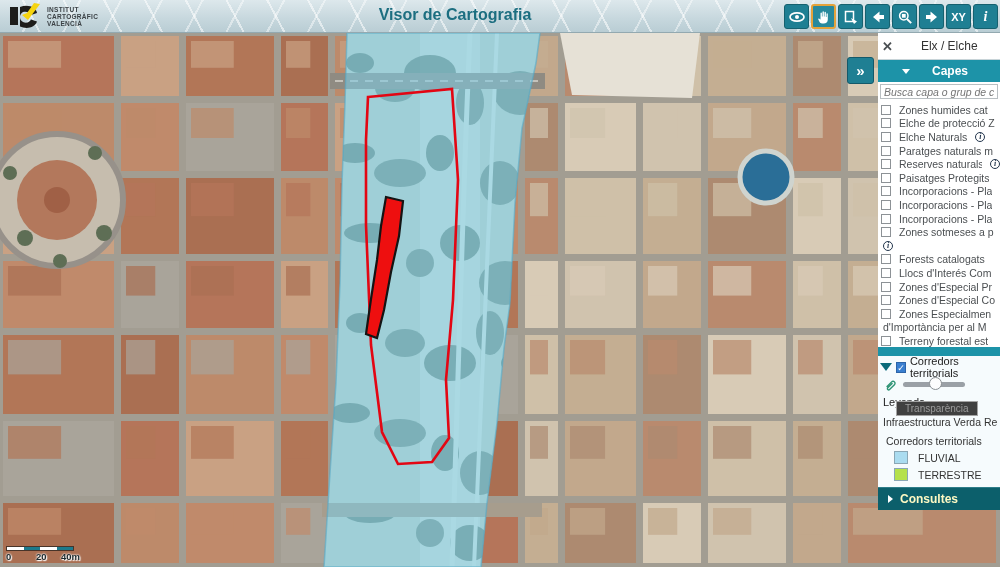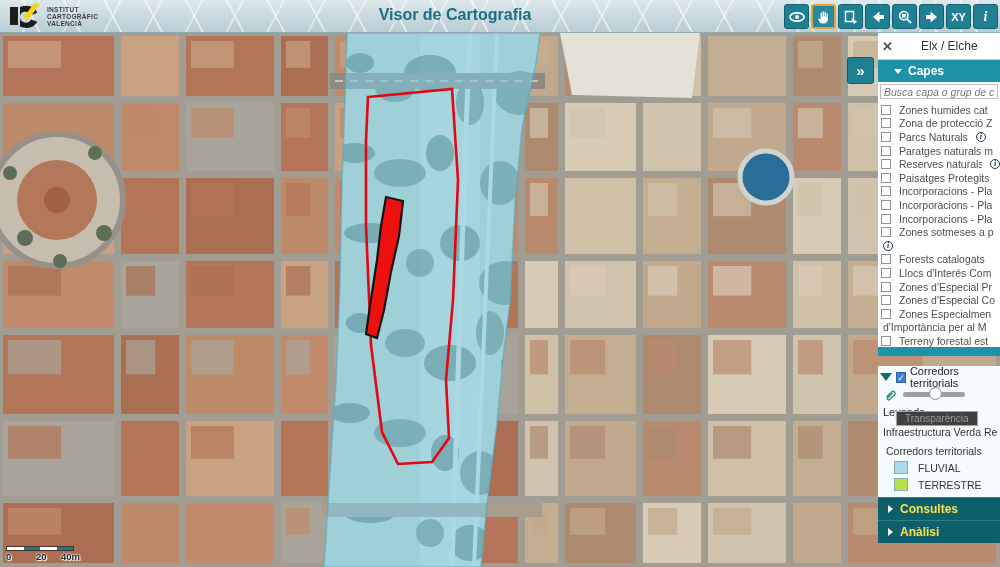--- a/index.html
+++ b/index.html
@@ -42,62 +42,62 @@
   
   #collapse-btn { position:absolute; left:847px; top:57px; width:27px; height:27px; z-index:45;
     background:#1f7f93; border:1px solid #14596a; border-radius:3px; color:#fff;
     font-size:15px; font-weight:bold; display:flex; align-items:center; justify-content:center; cursor:pointer; }
   #panel { position:absolute; left:878px; top:33px; width:122px; z-index:44; font-size:10.5px; }
   #location-bar { height:27px; background:#fff; border-bottom:1px solid #c8d4d8;
     display:flex; align-items:center; gap:6px; padding:0 4px; }
   #location-close { color:#4a4f52; font-size:13px; font-weight:bold; cursor:pointer; }
   #location-label { color:#333; font-size:12px;margin-left:22px; }
   .teal-header { height:22px; background:#1d93a8; color:#fff; font-weight:bold; font-size:12px;
-    display:flex; align-items:center; gap:6px; padding:0 16px; cursor:pointer; }
+    display:flex; align-items:center; gap:22px; padding:0 24px; cursor:pointer; }
   .tri-down { width:0; height:0; border-left:4px solid transparent; border-right:4px solid transparent;
     border-top:5px solid #fff; }
   .tri-right { width:0; height:0; border-top:4px solid transparent; border-bottom:4px solid transparent;
     border-left:5px solid #fff; }
   #search-row { background:#fff; padding:2px; }
   #search-input { width:100%; height:15px; border:1px solid #b9bfc2; font-style:italic;
     font-size:10.5px; color:#555; padding:0 3px; font-family:"Liberation Sans",sans-serif; }
   #layer-list { background:#fff; height:246px; overflow:hidden; padding:2px 0 0 3px; }
   .layer-row { display:flex; align-items:center; gap:8px; height:13.6px; white-space:nowrap; overflow:hidden; }
   .cbx { width:10px; height:10px; border:1px solid #8d9296; background:#fff; flex:0 0 auto;
     font-size:9px; line-height:9px; color:#444; text-align:center; cursor:pointer; }
   .layer-label { color:#4b4f52; overflow:hidden; white-space:nowrap; }
   .wrap-line { padding-left:2px; height:13.6px; display:flex; align-items:center; gap:3px;
     color:#4b4f52; white-space:nowrap; overflow:hidden; }
   .info-ic { display:inline-flex; width:10px; height:10px; border:1px solid #23364d; border-radius:50%;
     color:#23364d; font-family:"Liberation Serif",serif; font-style:italic; font-weight:bold;
     font-size:8px; line-height:8px; align-items:center; justify-content:center; flex:0 0 auto; }
   #list-divider { height:9px; background:#1d93a8; }
 
-  #active-area { background:#f6fbfd; padding:3px 2px 4px 2px; position:relative;margin-top:10px; }
+  #active-area { background:#f6fbfd; padding:3px 2px 4px 2px; position:relative; }
   #active-row { display:flex; align-items:center; gap:4px; height:16px; }
   .tri-down-dark { width:0; height:0; border-left:6px solid transparent; border-right:6px solid transparent;
     border-top:8px solid #0b6b7a; }
   .cbx-blue { width:11px; height:11px; background:#3a7fd0; border:1px solid #2d64a8; color:#fff;
     font-size:9px; line-height:10px; text-align:center; cursor:pointer; }
   .cbx-blue::after { content:"\2713"; }
   #active-label { color:#222; font-size:11px; }
   #opacity-row { display:flex; align-items:center; gap:5px; height:18px; padding-left:3px; }
   #slider { position:relative; width:62px; height:5px; background:#9aa0a6; border-radius:3px; cursor:pointer; }
   #slider-handle { position:absolute; left:26px; top:-5px; width:13px; height:13px; background:#fdfdfd;
     border:1px solid #8a8f93; border-radius:50%; }
   #legend-title { color:#222; font-size:11px; padding:3px 0 0 3px; }
   #tooltip { position:absolute; left:18px; top:45px; background:#404040; border:1px solid #a3a3a3;
     color:#9b9b9b; font-size:10px; padding:1px 8px; z-index:5; }
   #sublabel { color:#333; font-size:10.5px; padding:8px 0 0 3px; white-space:nowrap; overflow:hidden; }
   #legend-group { color:#333; font-size:10.5px; padding:7px 0 2px 6px; }
   .legend-row { display:flex; align-items:center; gap:10px; padding:2px 0 2px 14px; }
   .swatch { width:14px; height:13px; border:1px solid #8aa7b5; flex:0 0 auto; }
   .legend-label { color:#333; font-size:10.5px; }
 
-  .section-header { height:23px; background:#0c5f6b; border-top:1px solid #2e7d89; color:#fde047;
+  .section-header { height:23px; background:#0c5f6b; border-top:1px solid #2e7d89; color:#fef9c3;
     font-weight:bold; font-size:12px; display:flex; align-items:center; gap:7px; padding:0 10px; cursor:pointer; }
 </style>
 </head>
 <body>
 
 <div id="app">
 
   <div id="map">
 
     <svg width="1000" height="534" viewBox="0 0 1000 534">
@@ -413,27 +413,27 @@
 
     <div id="layer-list">
   <div class="layer-row">
     <span class="cbx"></span>
     <span class="layer-label">Zones humides cat</span>
 
   </div>
 
   <div class="layer-row">
     <span class="cbx"></span>
-    <span class="layer-label">Zona de protecció Z</span>
-
-  </div>
-
-  <div class="layer-row">
-    <span class="cbx"></span>
-    <span class="layer-label">Parcs Naturals</span>
+    <span class="layer-label">Elche de protecció Z</span>
+
+  </div>
+
+  <div class="layer-row">
+    <span class="cbx"></span>
+    <span class="layer-label">Elche Naturals</span>
     <span class="info-ic" style="display: inline-flex;">i</span>
   </div>
 
   <div class="layer-row">
     <span class="cbx"></span>
     <span class="layer-label">Paratges naturals m</span>
 
   </div>
 
   <div class="layer-row">
@@ -545,19 +545,15 @@
 </div>
     </div>
 
     <div id="sections">
   <div class="section-header">
     <span class="tri-right"></span>
     <span>Consultes</span>
   </div>
 
 
-  <div class="section-header">
-    <span class="tri-right"></span>
-    <span>Anàlisi</span>
-  </div>
 </div>
   </div>
 </div>
 
 </body></html>

